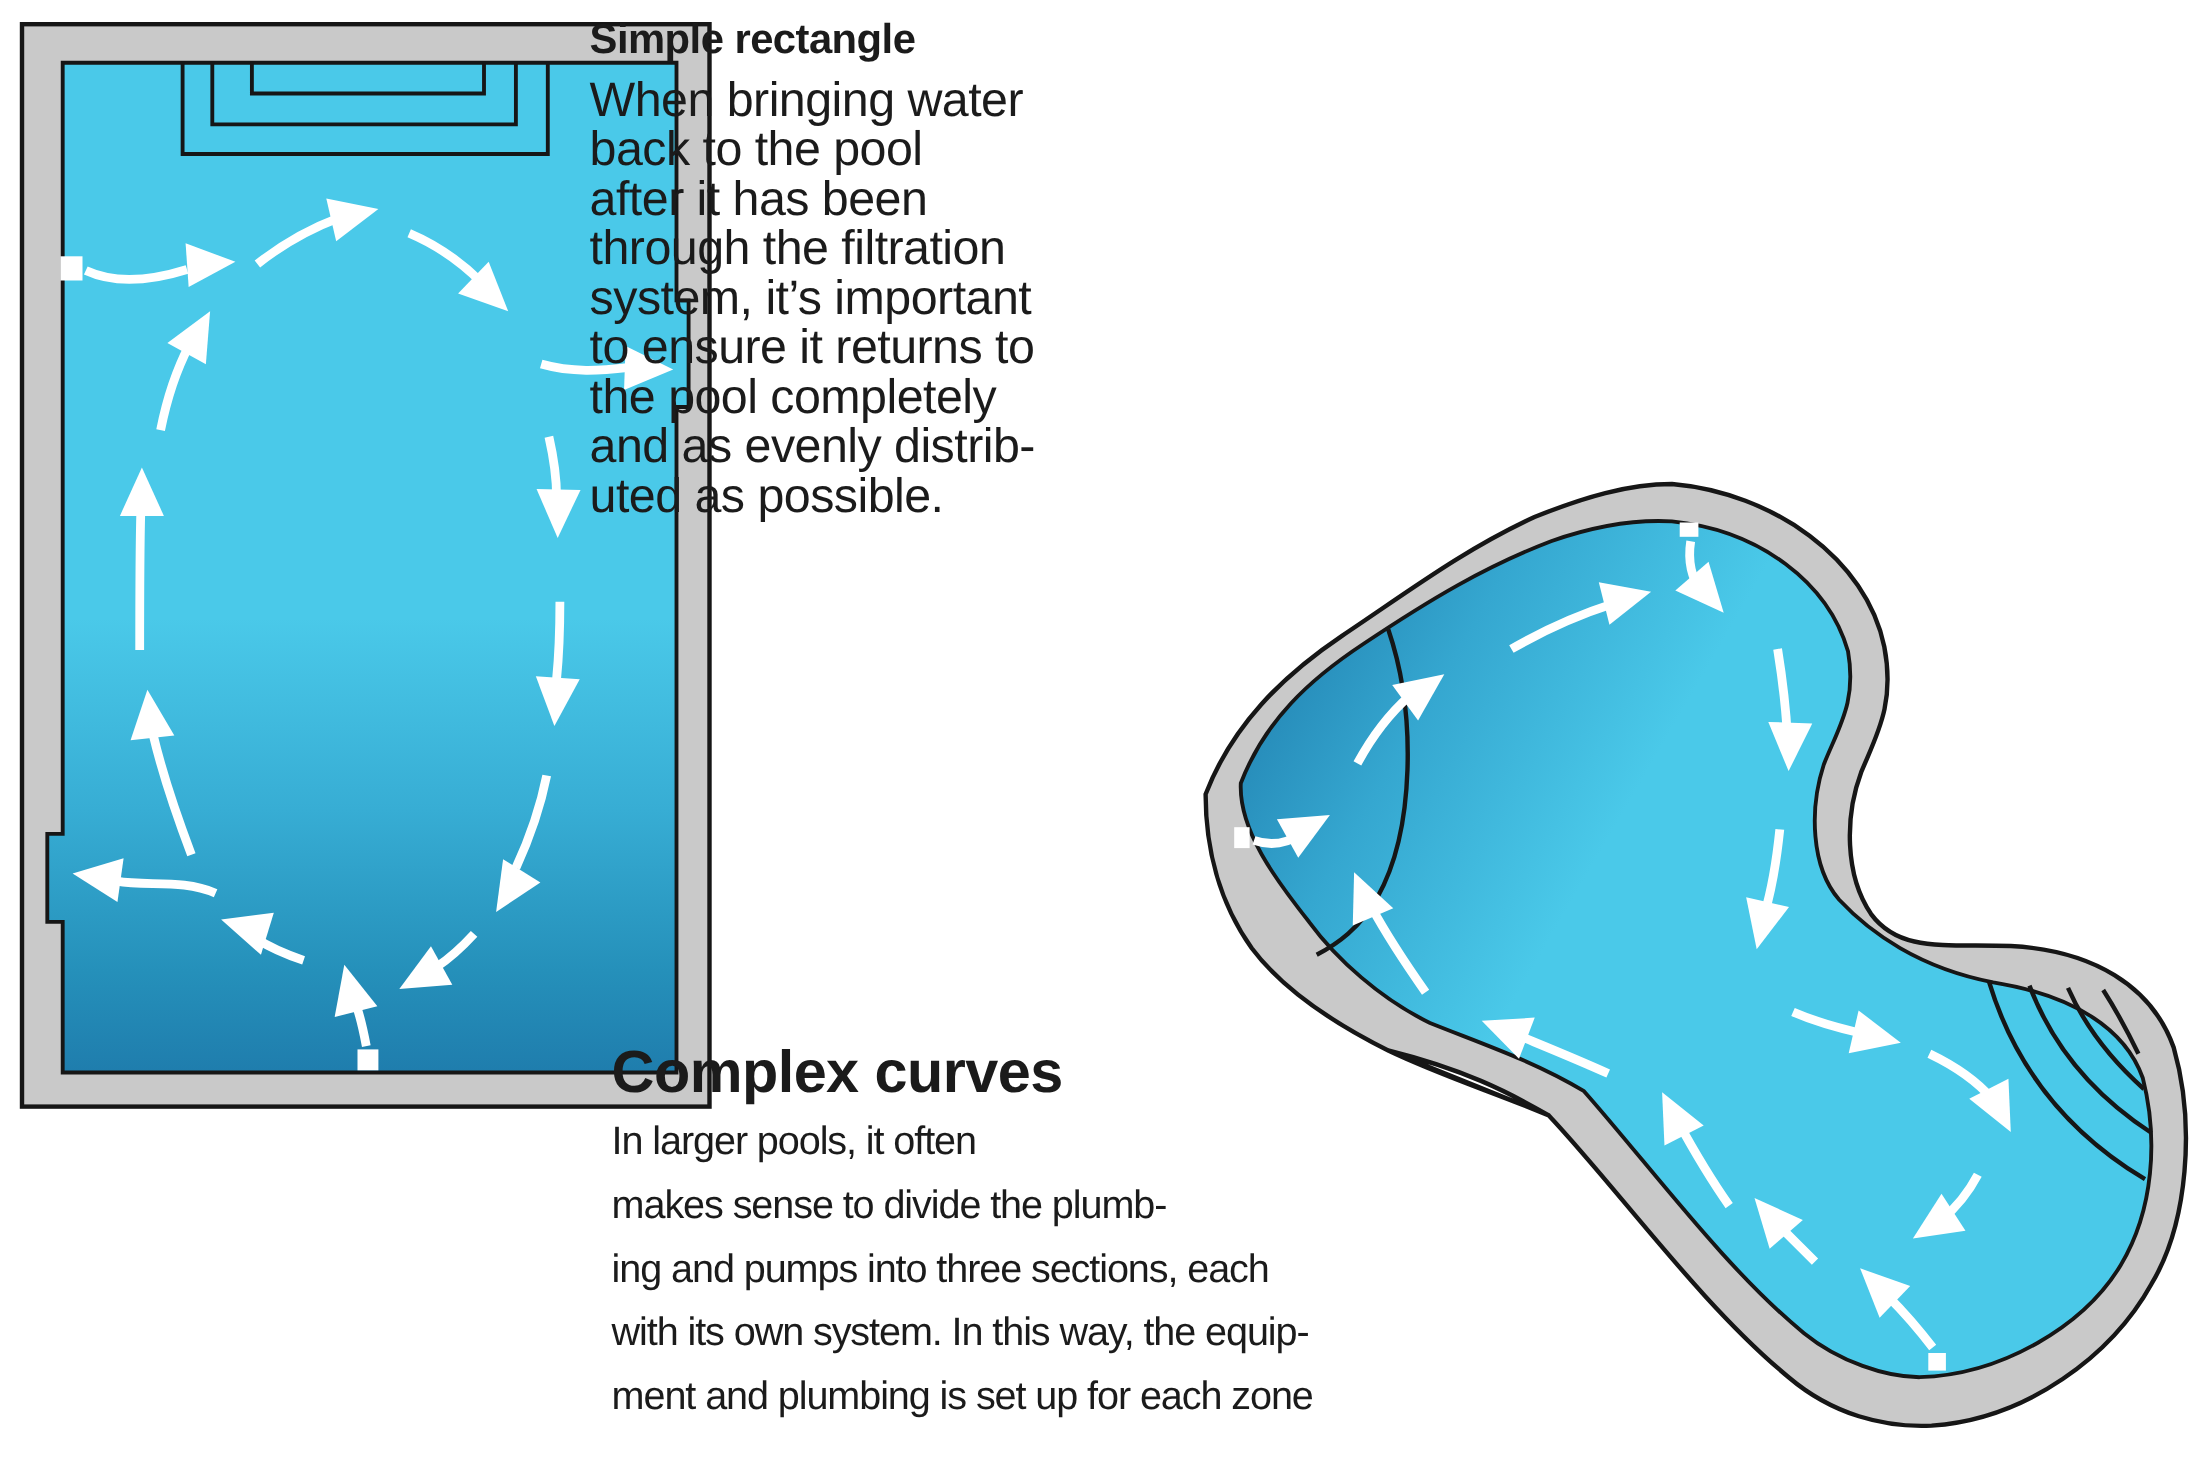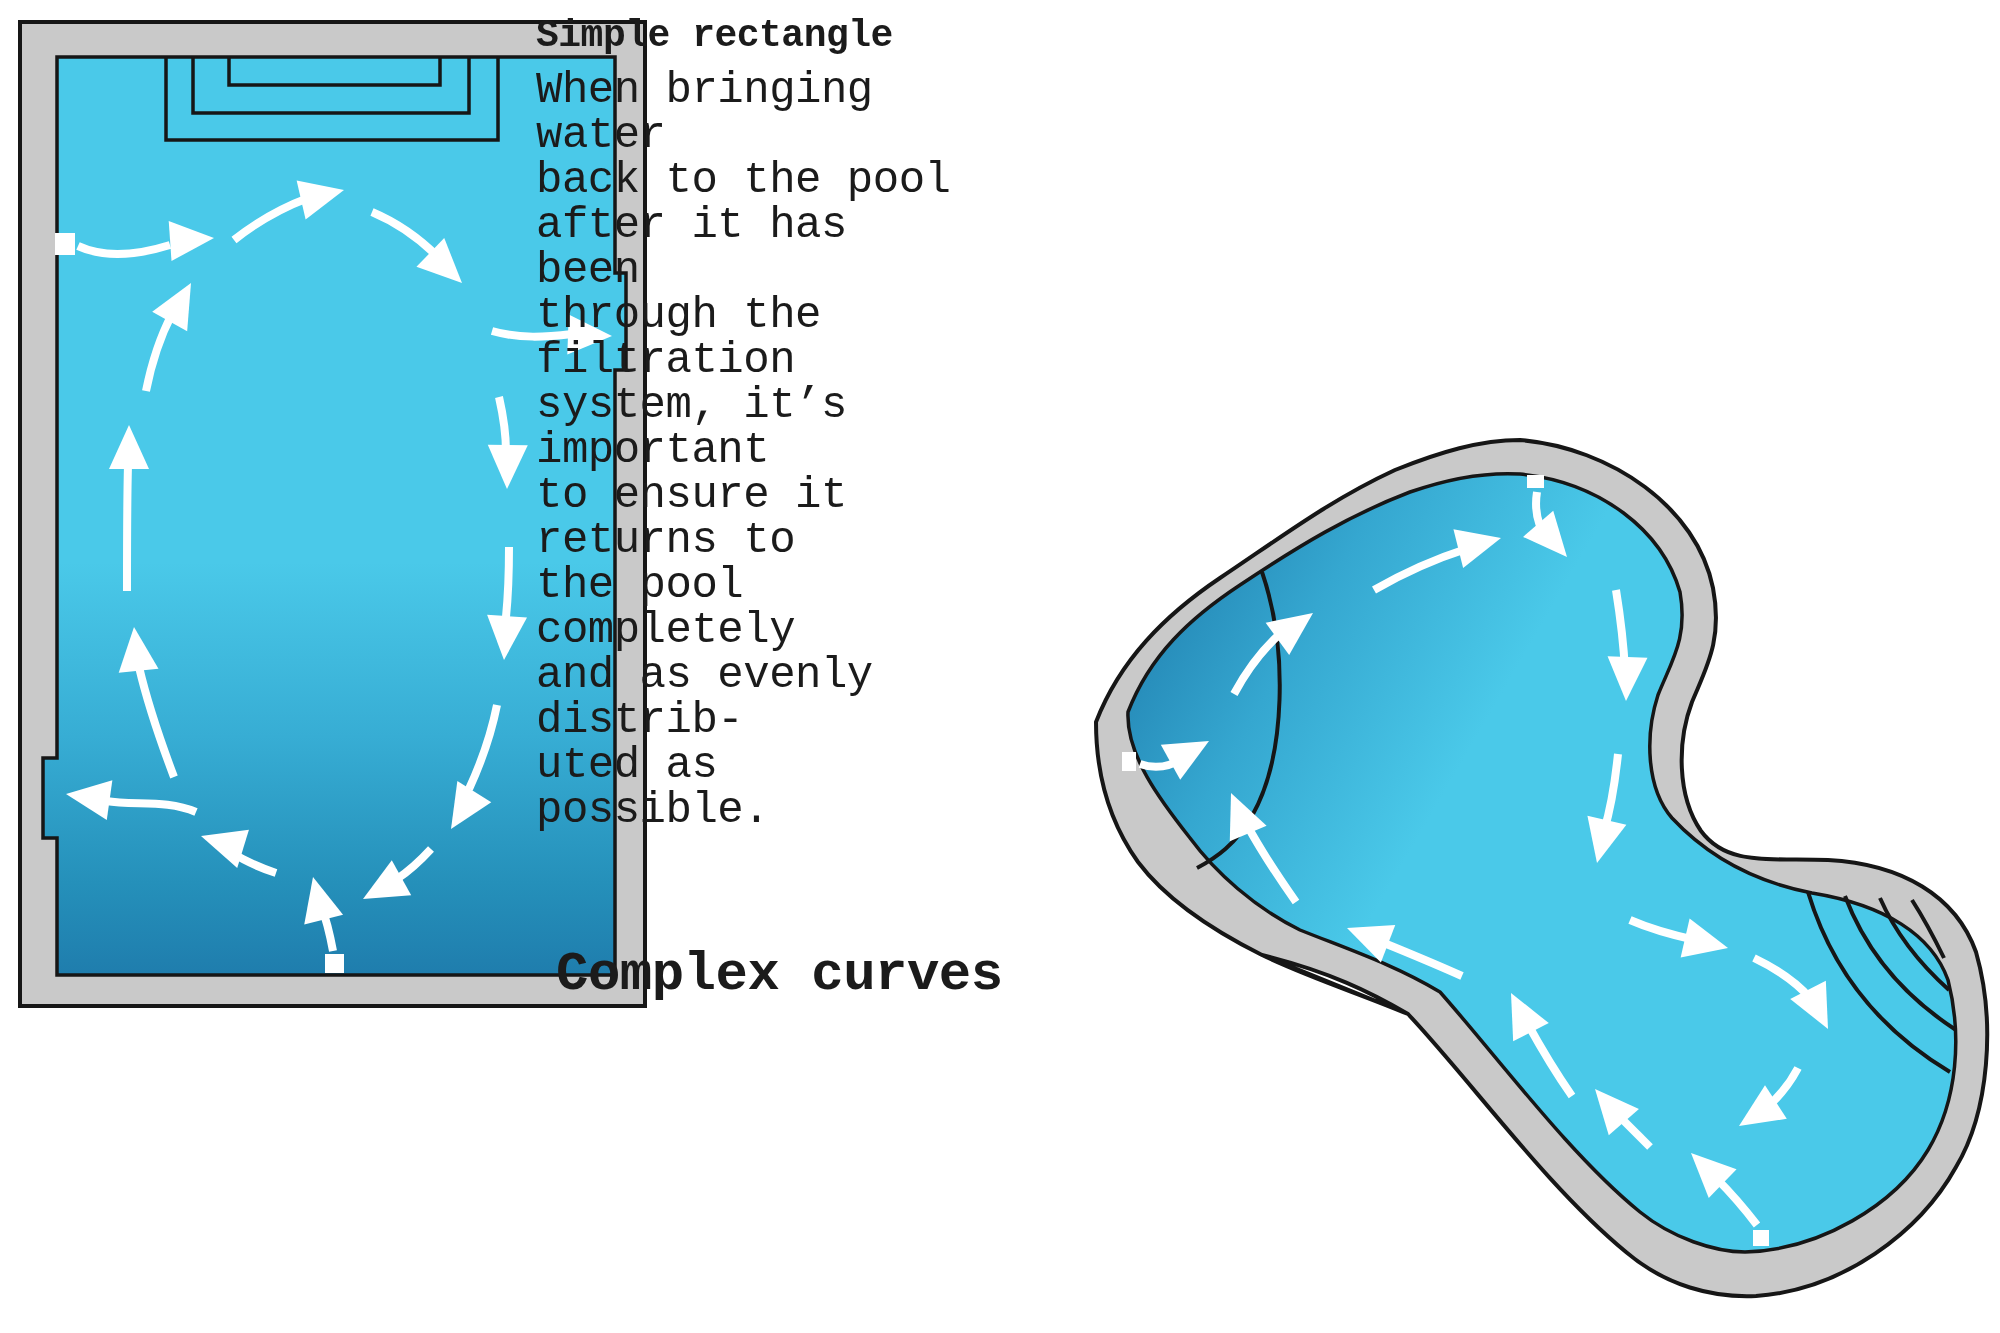--- a/index.html
+++ b/index.html
@@ -1,21 +1,21 @@
 <!DOCTYPE html>
 <html><head>
 <meta charset="utf-8">
 <style>
   html,body{margin:0;padding:0;background:#fff;}
   .canvas{
     position:relative;
     width:2000px;height:1333px;
     background:var(--bg,#fff);
     overflow:hidden;
-    font-family:Liberation Mono, monospace;
+    font-family:Liberation Sans, sans-serif;
     color:var(--text,#1b1b1b);
   }
   svg.diagram{position:absolute;left:0;top:0;}
   .textblock{position:absolute;}
   .textblock h2{
     margin:0 0 10px 0;
     font-weight:bold;
     letter-spacing:-0.5px;
   }
   .textblock p{
@@ -245,15 +245,20 @@
 through the filtration
 system, it’s important
 to ensure it returns to
 the pool completely
 and as evenly distrib-
 uted as possible.</p>
   </div>
 
   <div class="textblock tb-complex">
     <h2>Complex curves</h2>
+    <p>In larger pools, it often
+makes sense to divide the plumb-
+ing and pumps into three sections, each
+with its own system. In this way, the equip-
+ment and plumbing is set up for each zone</p>
   </div>
 
 </div>
 
 </body></html>

